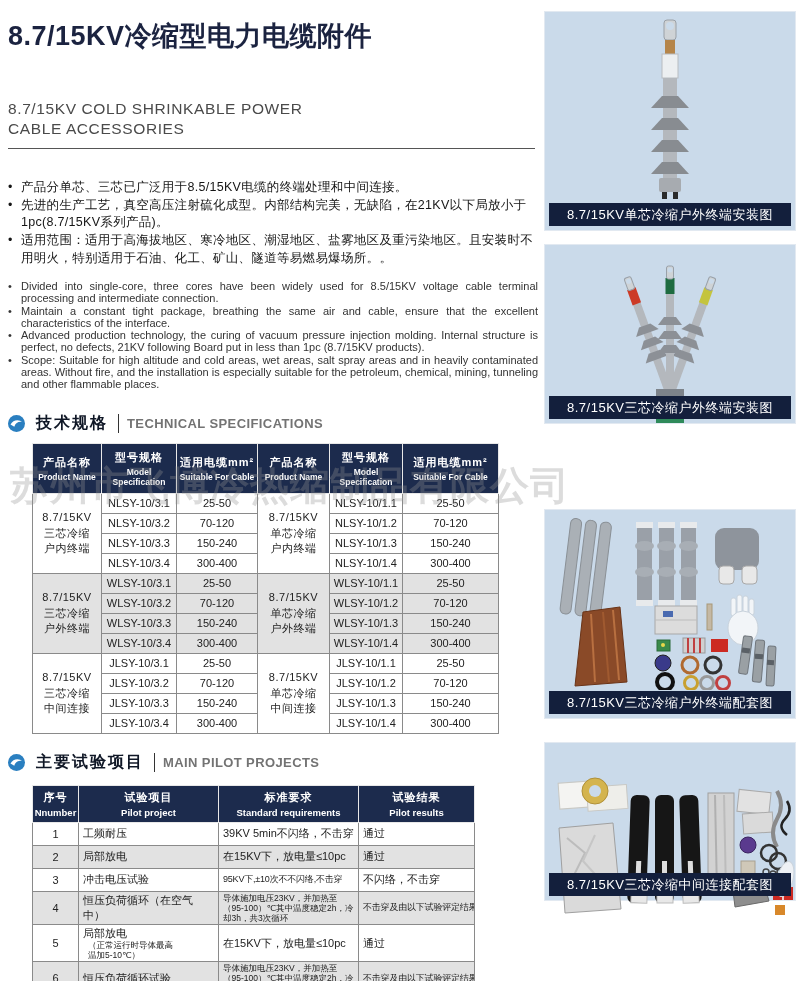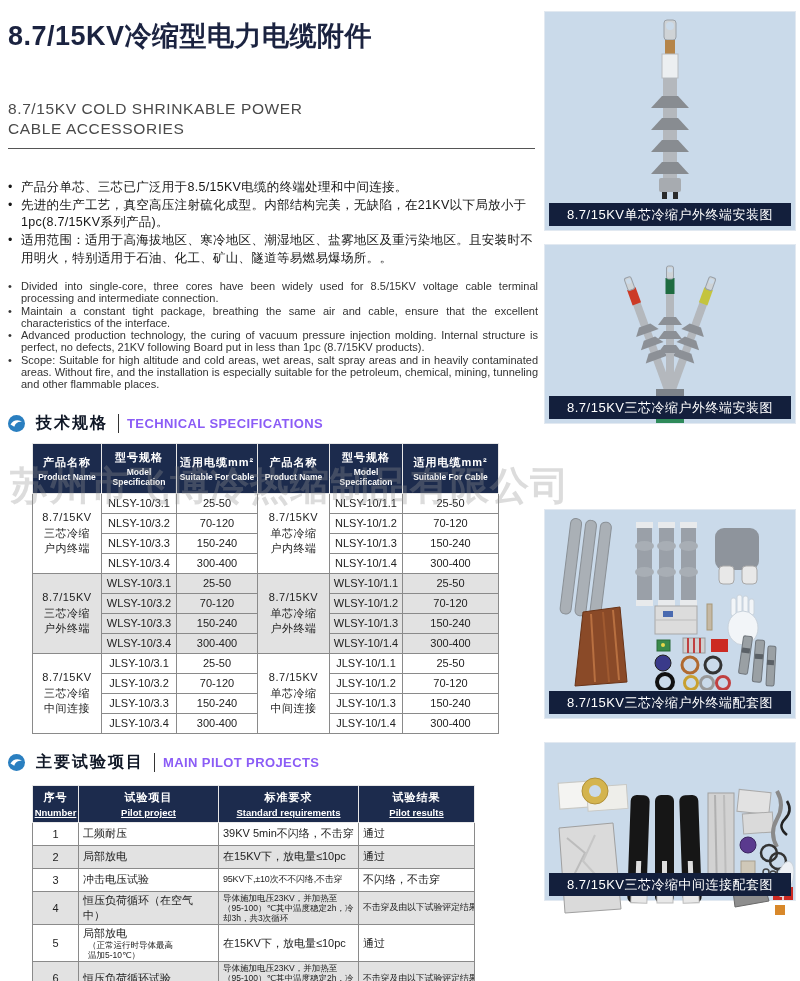--- a/index.html
+++ b/index.html
@@ -17,34 +17,34 @@
   ul.bullets li::before{content:"•";position:absolute;left:0;top:0;}
   ul.zh{margin-top:30px;font-size:12.5px;color:#151515;line-height:1.38;}
   ul.zh li{margin-bottom:1px;letter-spacing:0.3px;}
   ul.en{margin-top:14px;font-size:11px;color:#333;line-height:1.08;text-align:justify;}
   ul.en li{margin-bottom:1px;}
 
   .section-head{display:flex;align-items:center;margin-top:22px;}
   .logo-icon{width:17px;height:17px;margin-right:11px;flex:none;}
   .sec-zh{font-size:16px;font-weight:bold;color:#0f1726;letter-spacing:2px;}
   .sec-divider{width:1px;height:19px;background:#333;margin:0 8px 0 10px;}
-  .sec-en{font-size:13px;font-weight:bold;color:#8b5cf6;letter-spacing:0.4px;}
+  .sec-en{font-size:13px;font-weight:bold;color:#737373;letter-spacing:0.4px;}
 
   table.spec{border-collapse:collapse;table-layout:fixed;width:466px;margin:9px 0 0 24px;}
   table.spec th{background:#1c2b4d;color:#fff;border:1px solid #e8e8e8;padding:6px 1px;vertical-align:middle;}
   .th-zh{display:block;font-size:11px;font-weight:bold;letter-spacing:1px;}
   .th-en{display:block;font-size:8.5px;font-weight:bold;margin-top:2px;letter-spacing:0;}
   table.spec td{border:1px solid #8a8a8a;text-align:center;font-size:11px;height:17px;padding:1px 2px;background:#fff;}
   table.spec tr.gray td{background:#e2e2e2;}
   td.product-cell{font-size:11px;line-height:1.4;letter-spacing:0.5px;}
   td.product-cell span{display:block;}
 
   table.pilot{border-collapse:collapse;table-layout:fixed;width:442px;margin:12px 0 0 24px;}
   table.pilot th{background:#1c2b4d;color:#fff;border:1px solid #e8e8e8;padding:4px 1px;vertical-align:middle;}
-  table.pilot .th-en{font-size:9.5px;text-decoration:underline;}
+  table.pilot .th-en{font-size:9.5px;}
   table.pilot td{border:1px solid #8a8a8a;font-size:11px;height:20px;padding:1px 4px;background:#fff;overflow:hidden;}
   table.pilot tr.gray td{background:#e2e2e2;}
   td.cell-no{text-align:center;}
   td.cell-project{padding-left:14px;}
   td.cell-req,td.cell-result{padding-left:8px;white-space:nowrap;}
   .small-text{font-size:8.5px !important;line-height:1.18;white-space:normal !important;margin-top:33px;}
   .shrink{font-size:9px !important;letter-spacing:-0.2px;}
   .proj-note{display:inline-block;vertical-align:middle;font-size:8.5px;line-height:1.15;margin-left:5px;width:92px;white-space:normal;}
 
   .watermark{

